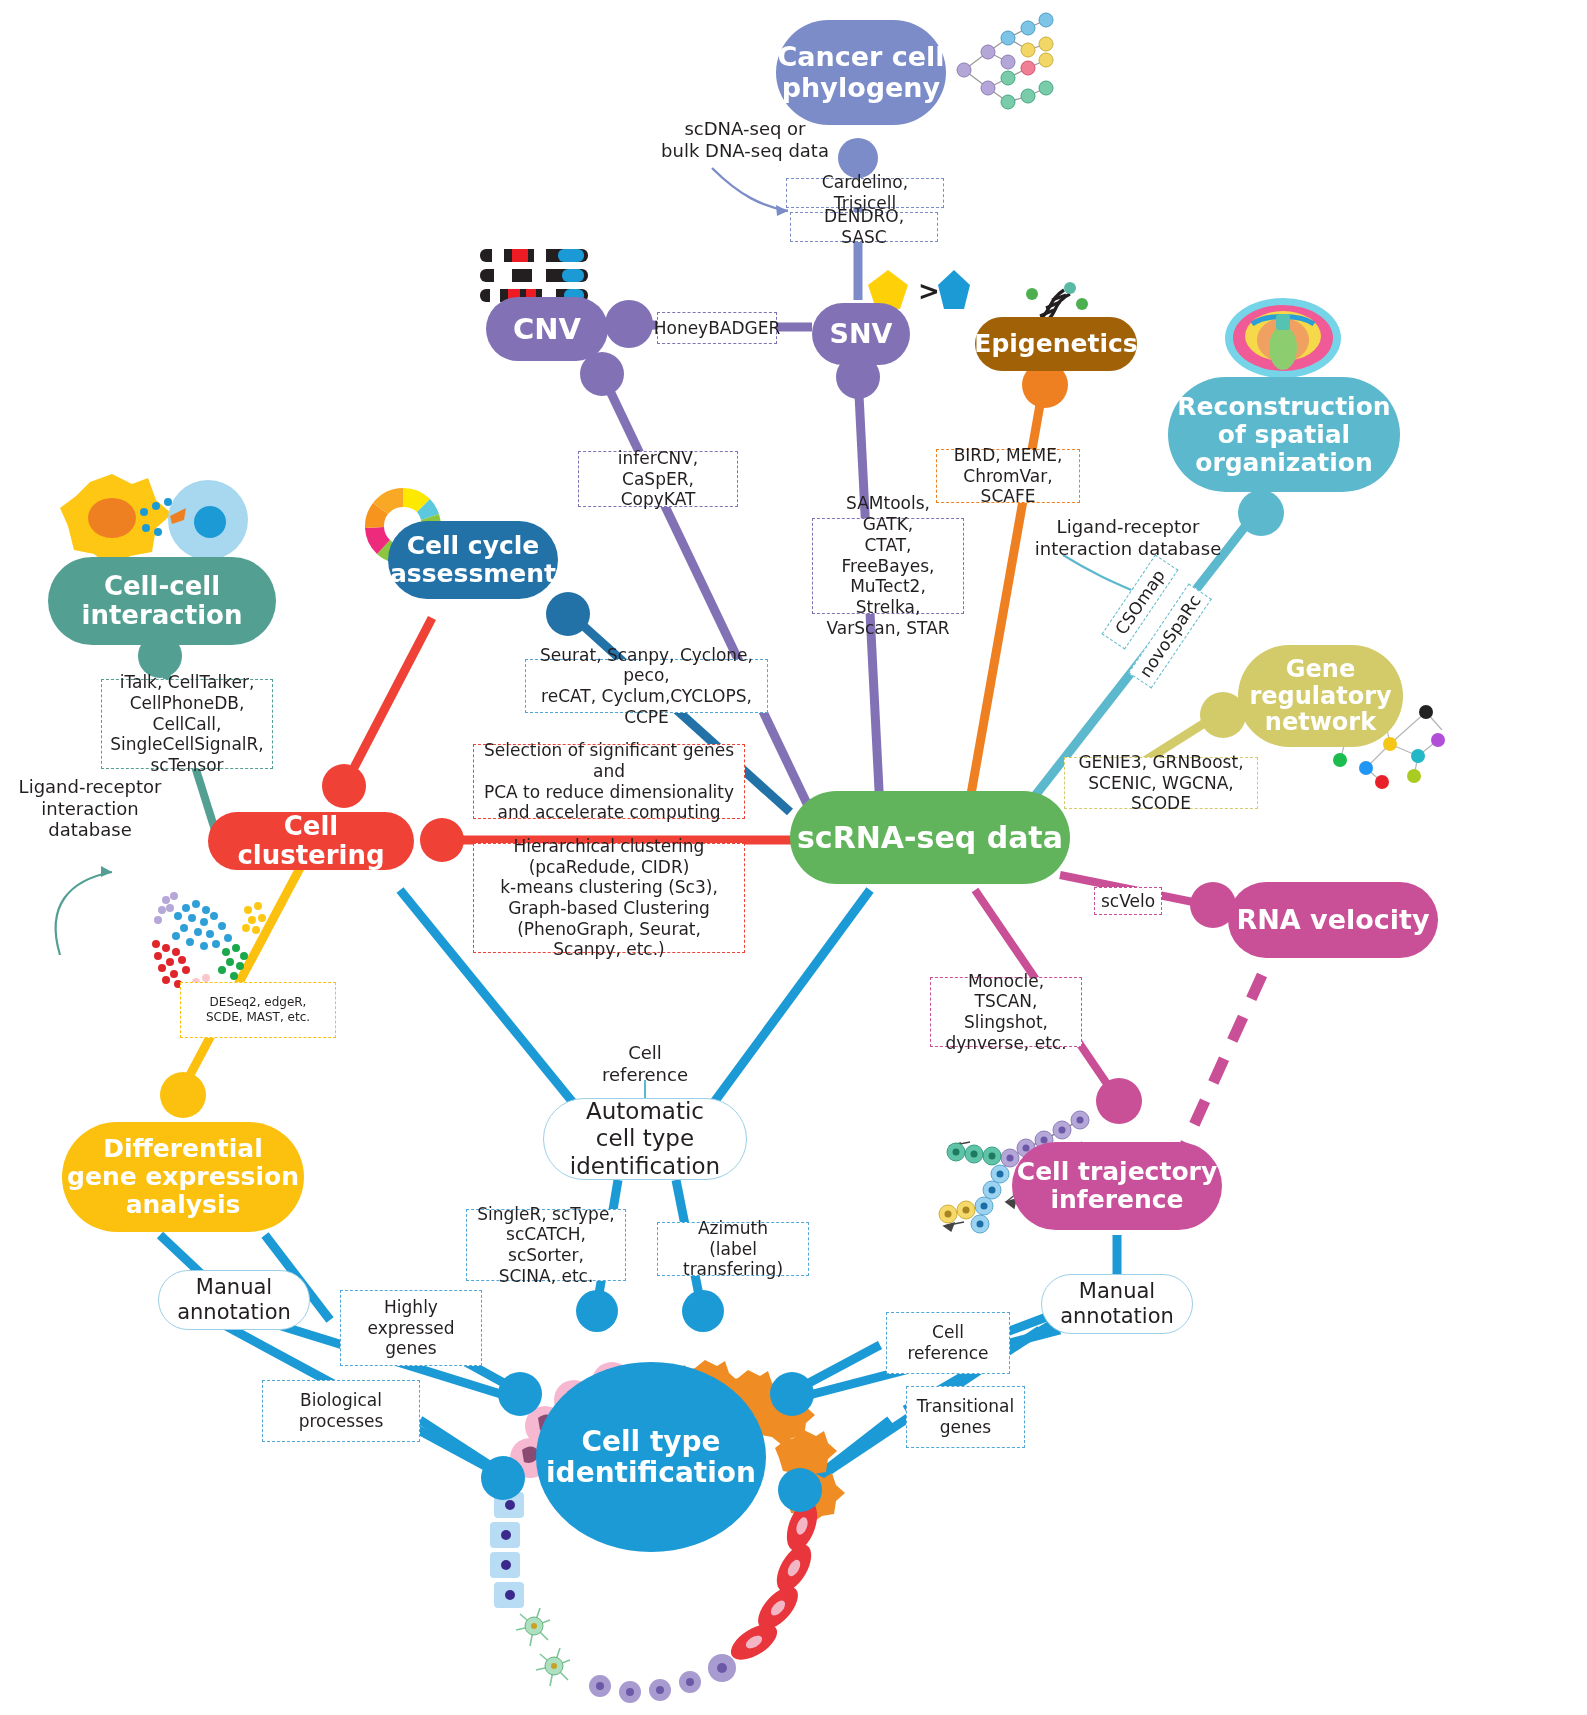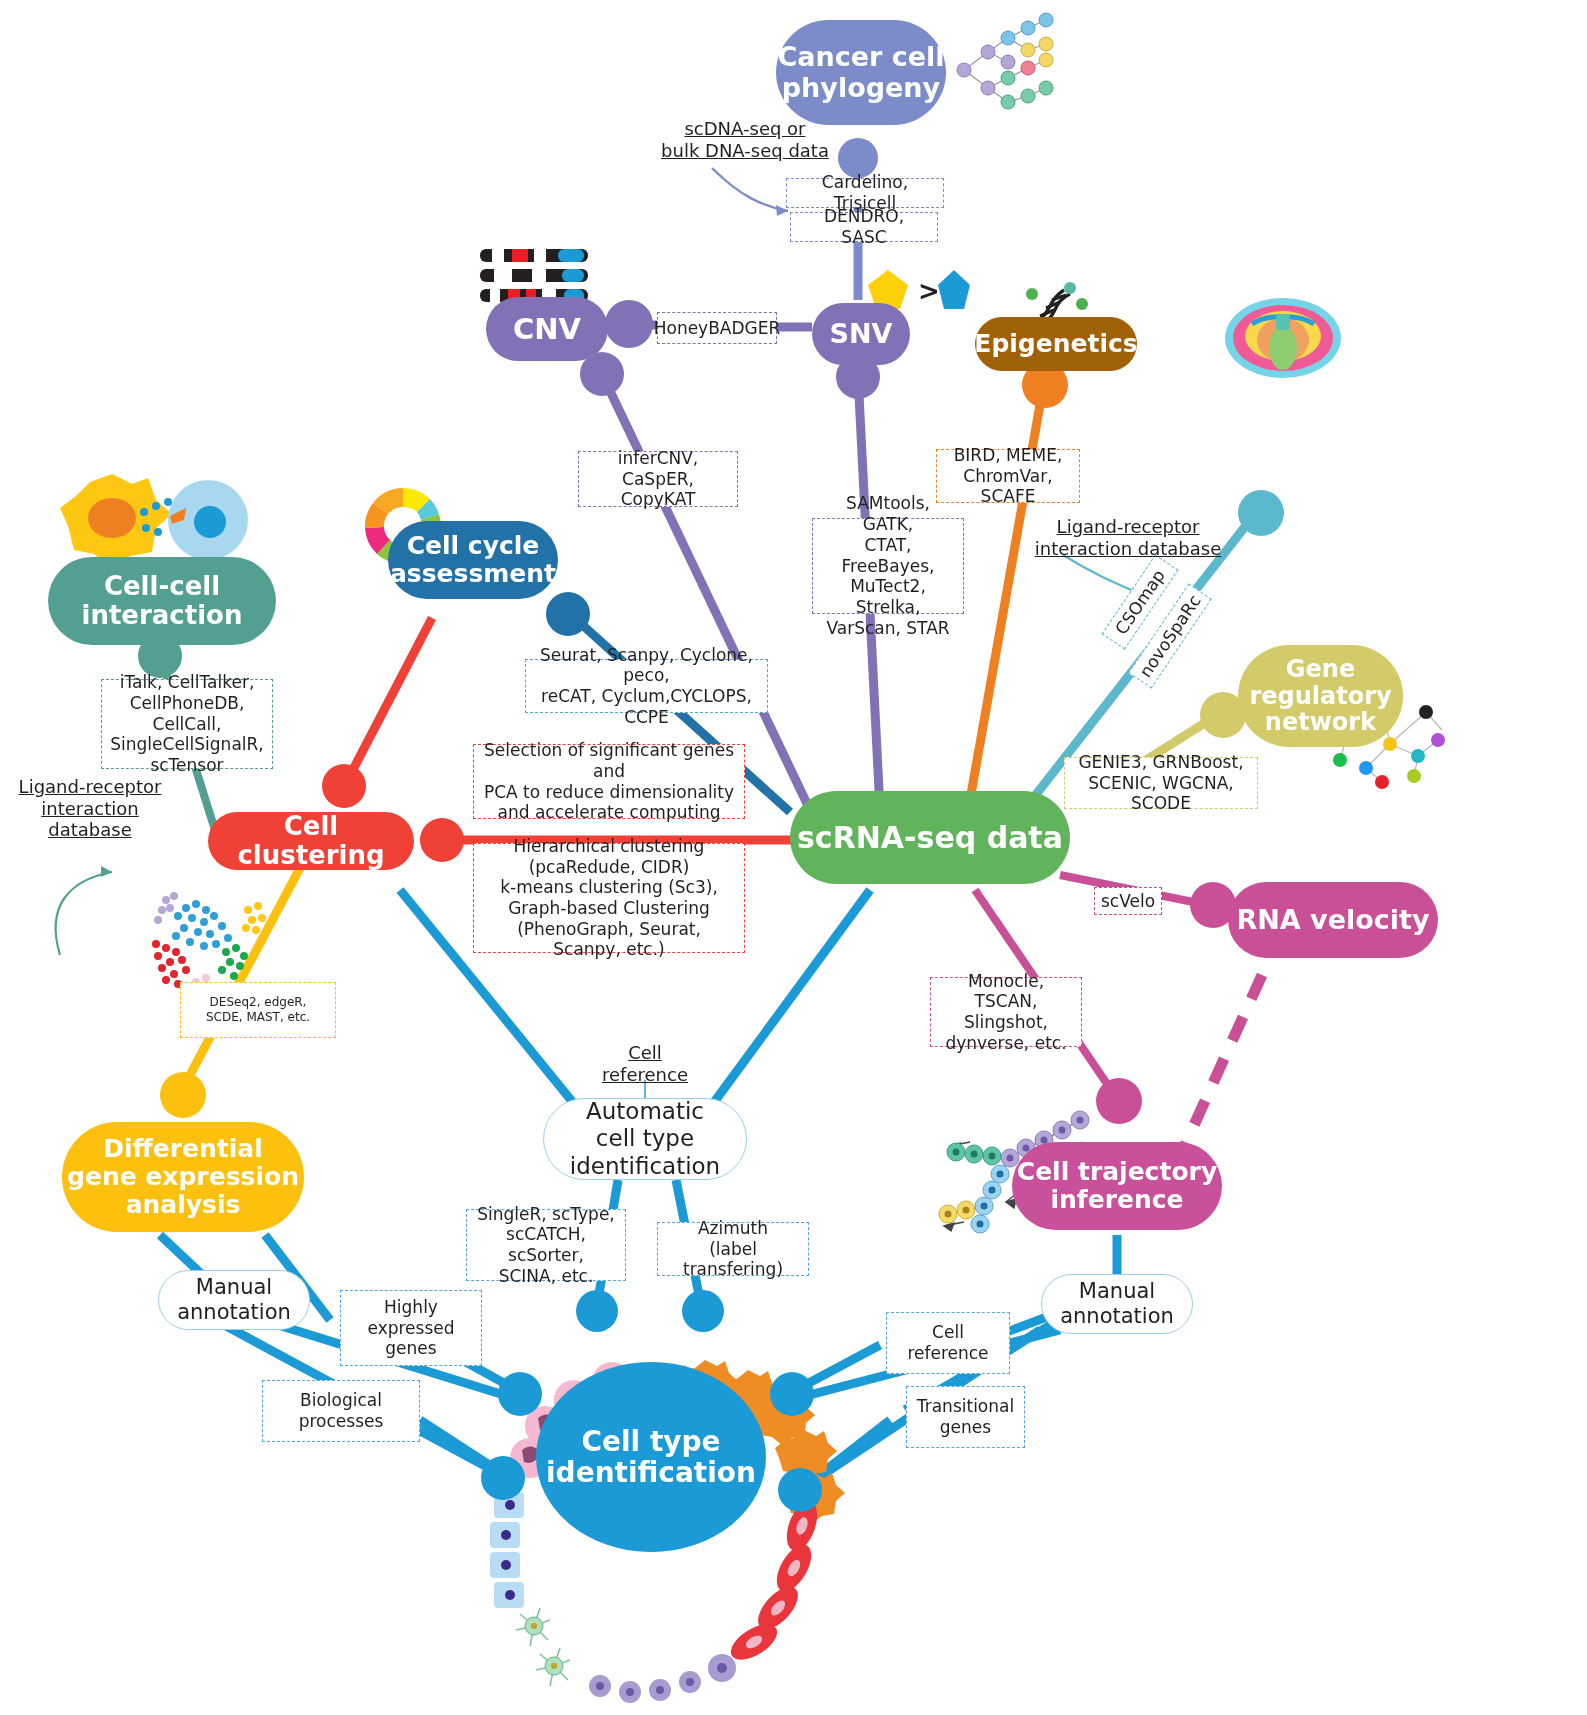--- a/index.html
+++ b/index.html
@@ -9,21 +9,21 @@
 
   .node{position:absolute;display:flex;align-items:center;justify-content:center;text-align:center;
         color:#fff;font-weight:bold;line-height:1.12;box-sizing:border-box;}
   .pill{border-radius:999px;}
 
   .tag{position:absolute;box-sizing:border-box;display:flex;align-items:center;justify-content:center;
        text-align:center;background:#fff;color:#231f20;line-height:1.22;padding:5px 9px;
        font-family:"DejaVu Sans", sans-serif;}
   .dash{border:1.6px dashed #8e8e8e;}
 
-  .plain{position:absolute;color:#231f20;text-align:center;line-height:1.2;text-decoration:underline;}
+  .plain{position:absolute;color:#231f20;text-align:center;line-height:1.2;}
 
   .whitepill{position:absolute;box-sizing:border-box;display:flex;align-items:center;justify-content:center;
      text-align:center;background:#fff;border:1.4px solid #9ccfe8;border-radius:999px;color:#231f20;
      line-height:1.2;}
 
   .dot{position:absolute;border-radius:50%;}
   .ico{position:absolute;}
 </style>
 </head>
 <body>
@@ -443,20 +443,25 @@
   </div>
 
   <div class="node pill" style="left:812px;top:303px;width:98px;height:62px;background:#8272b5;font-size:27px;">
     <span style="white-space:pre-line">SNV</span>
   </div>
 
   <div class="node pill" style="left:975px;top:317px;width:162px;height:54px;background:#a16207;font-size:25px;">
     <span style="white-space:pre-line">Epigenetics</span>
   </div>
 
+  <div class="node pill" style="left:1168px;top:377px;width:232px;height:115px;background:#5cb8cd;font-size:25px;">
+    <span style="white-space:pre-line">Reconstruction
+of spatial
+organization</span>
+  </div>
 
   <div class="node pill" style="left:1238px;top:645px;width:165px;height:102px;background:#d3cb6a;font-size:24px;">
     <span style="white-space:pre-line">Gene
 regulatory
 network</span>
   </div>
 
   <div class="node pill" style="left:790px;top:791px;width:280px;height:93px;background:#62b45c;font-size:30px;">
     <span style="white-space:pre-line">scRNA-seq data</span>
   </div>

